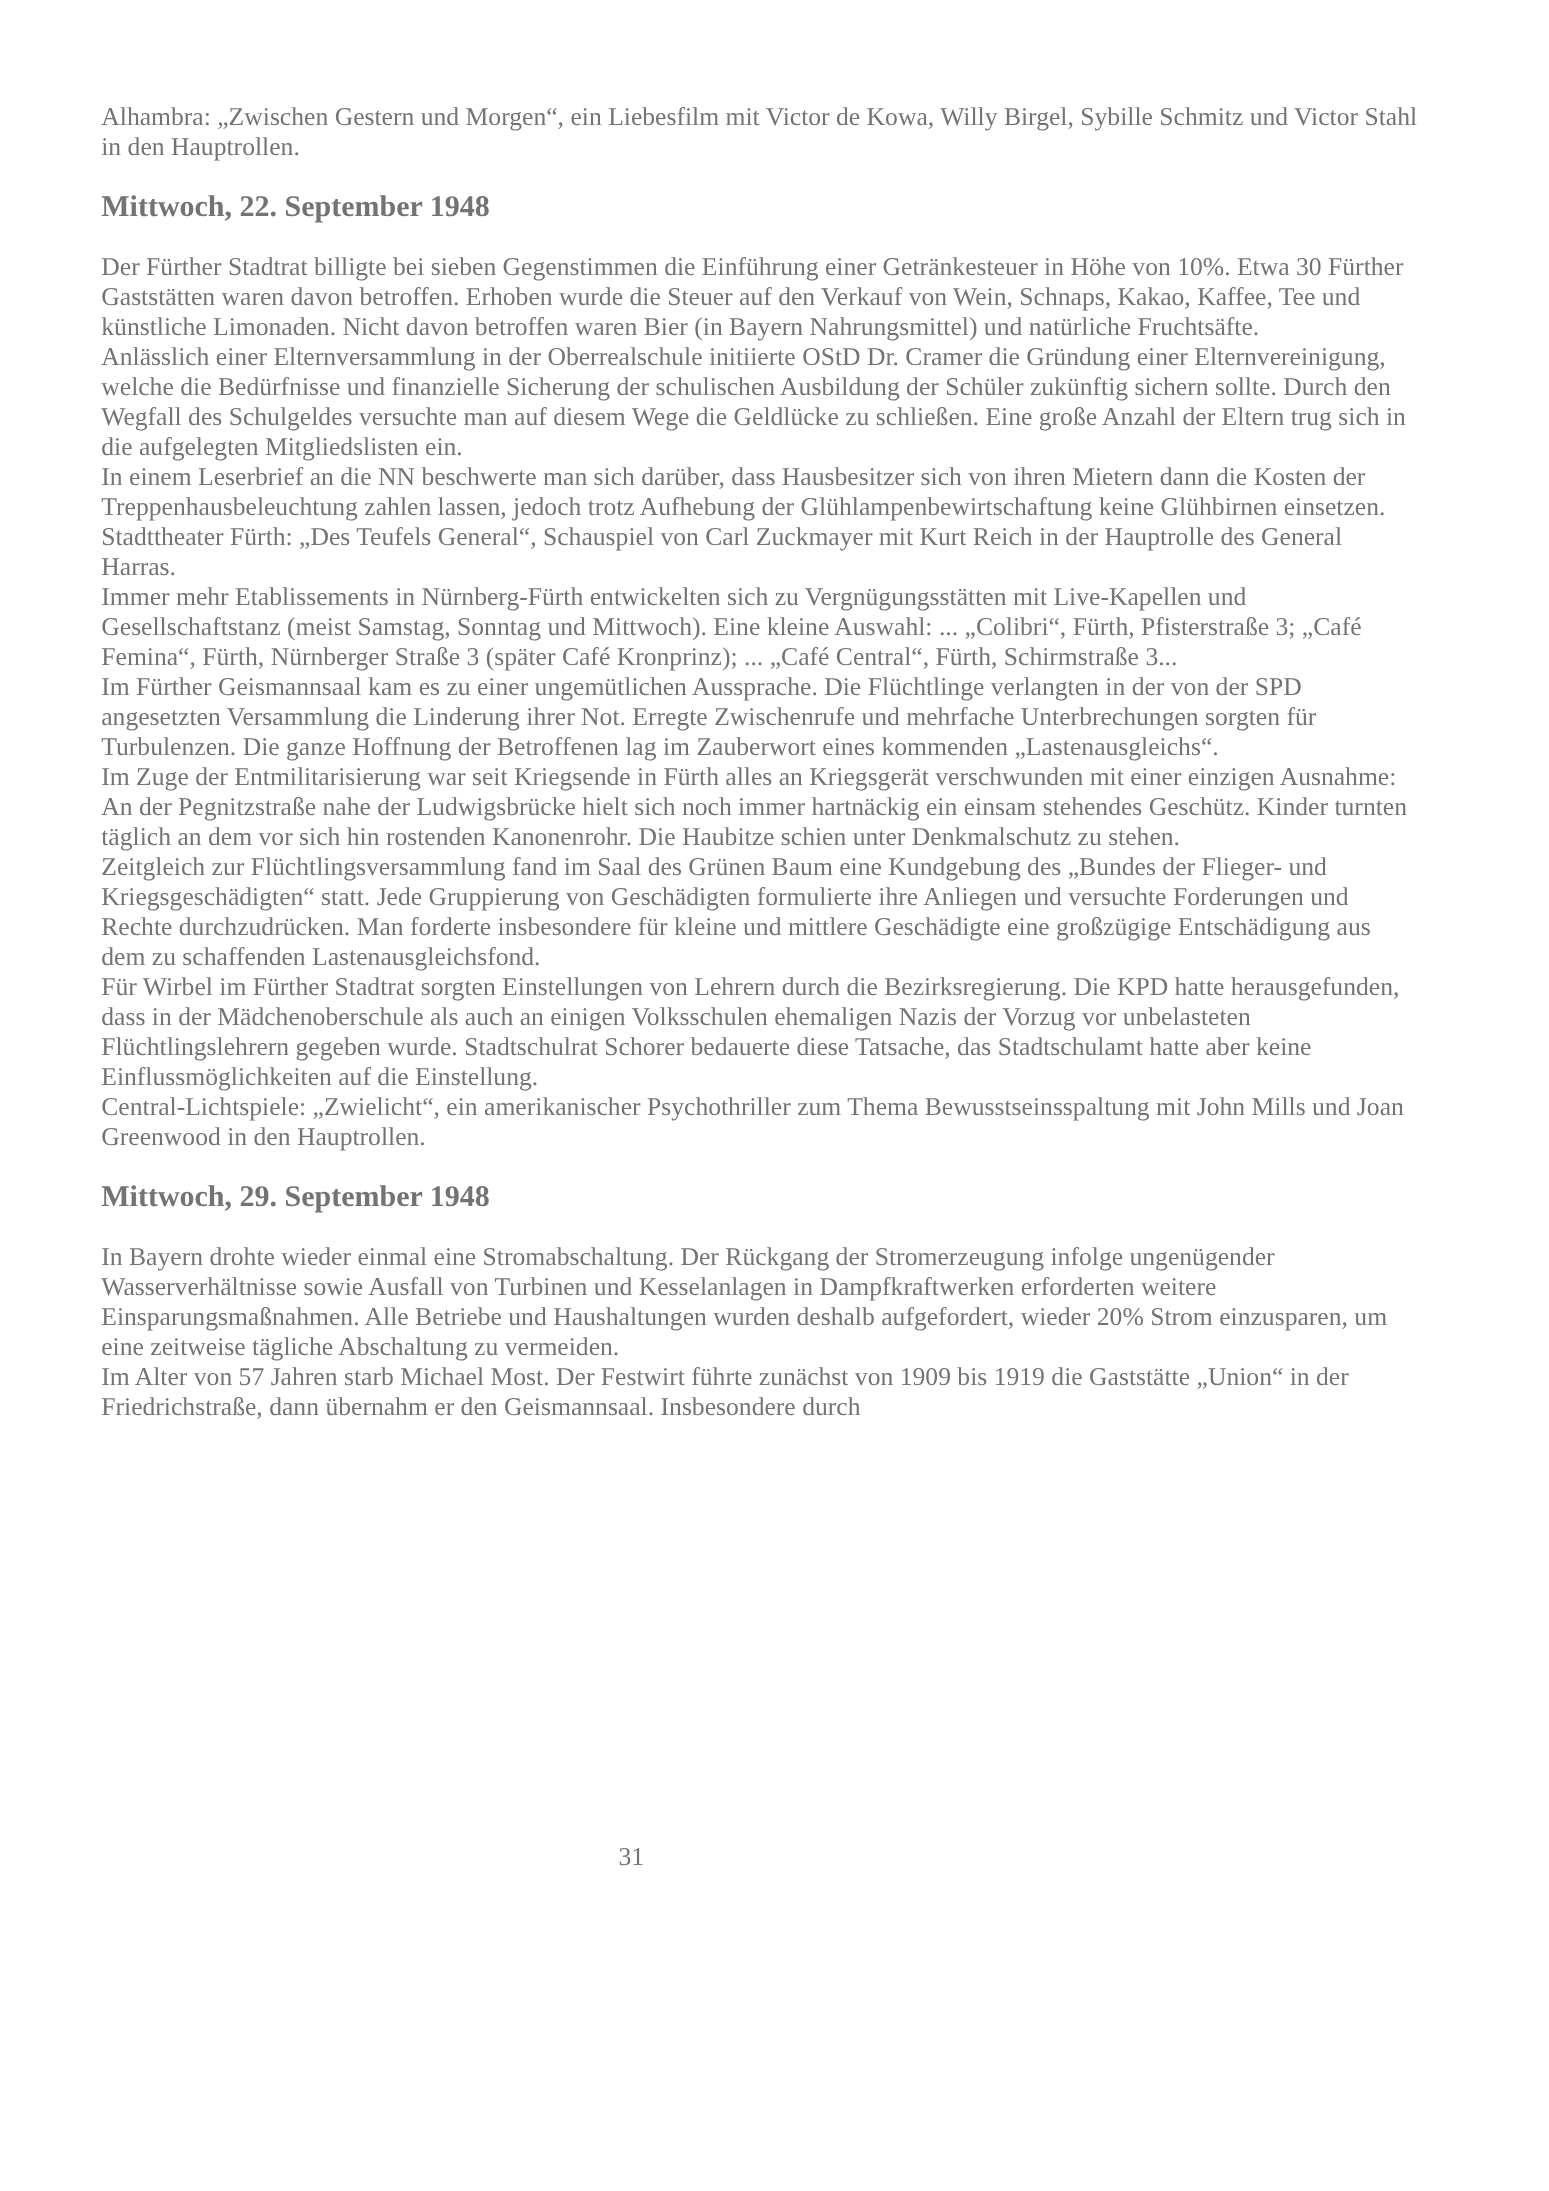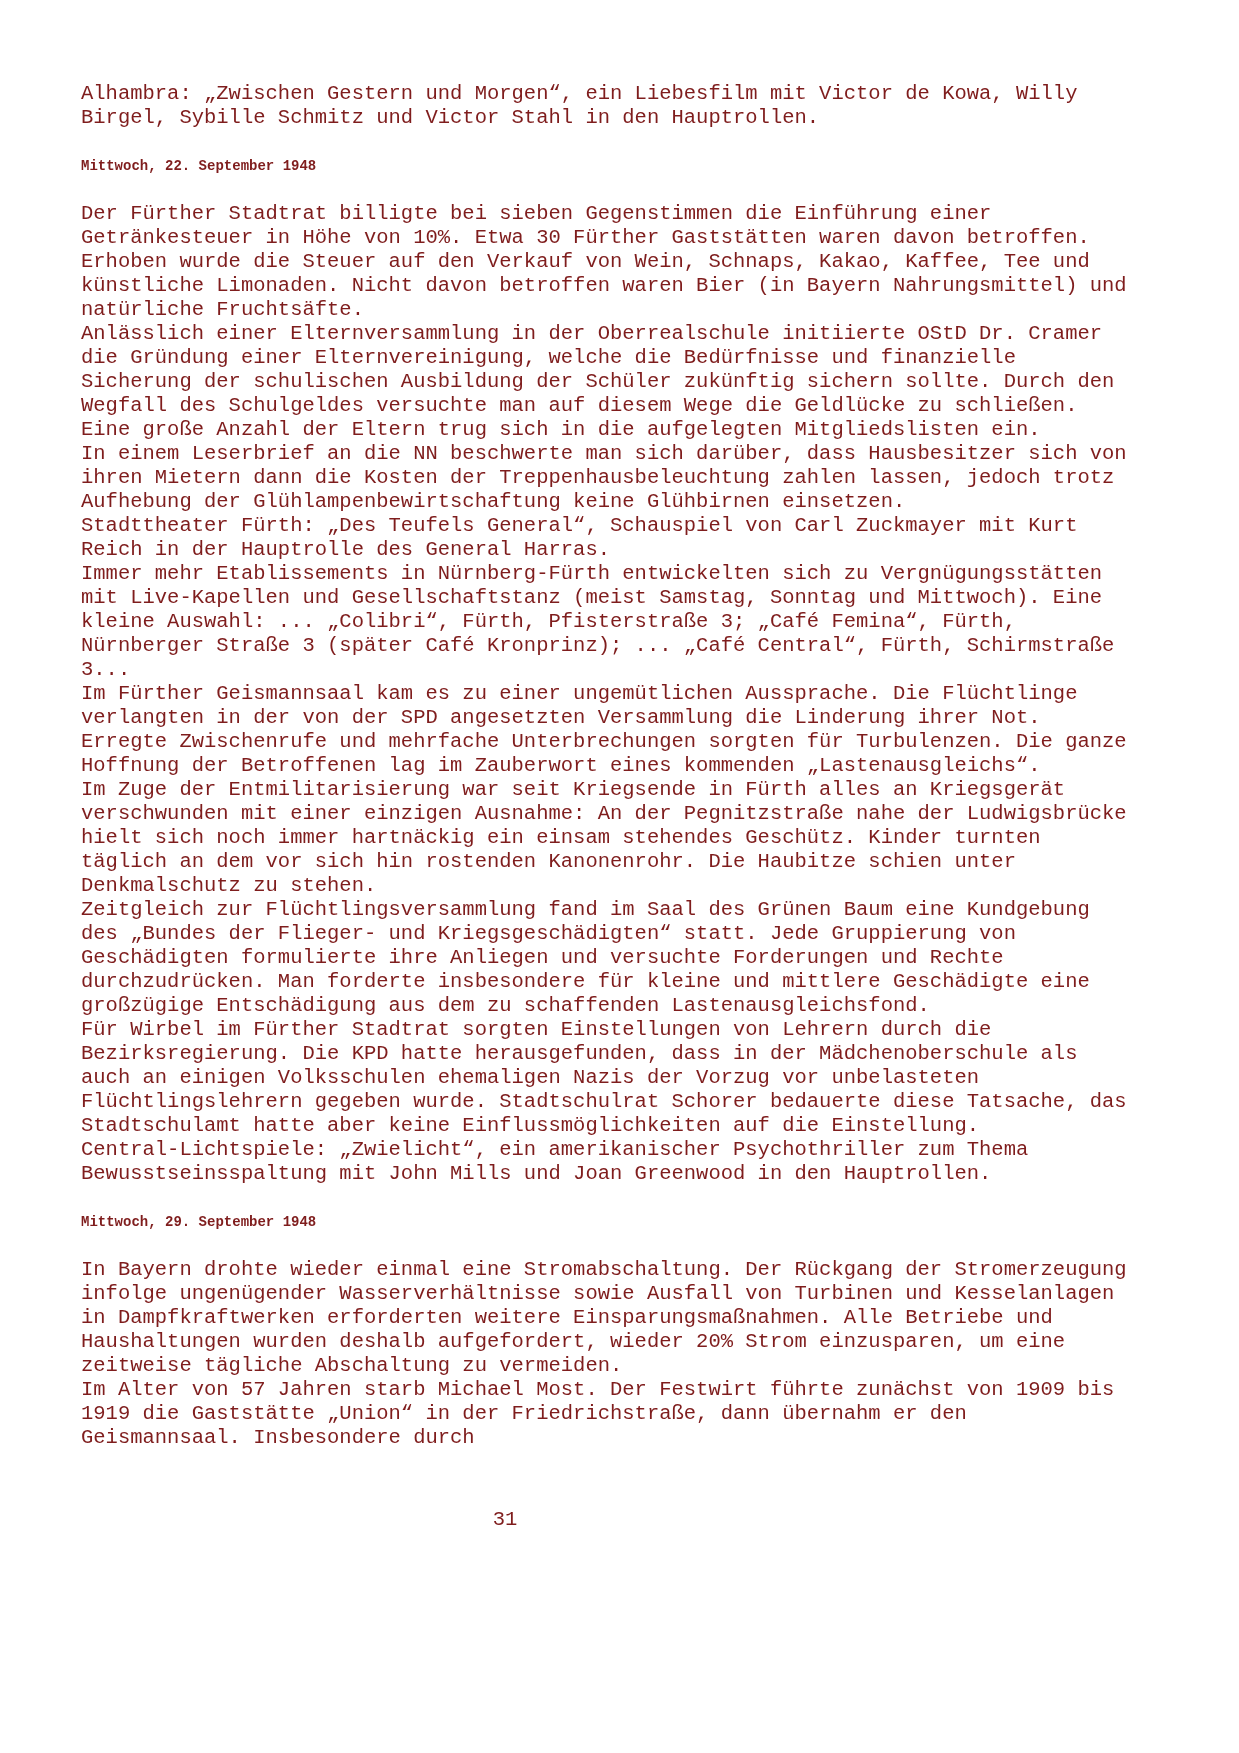--- a/index.html
+++ b/index.html
@@ -7,46 +7,46 @@
     margin: 0;
     padding: 0;
     background: #ffffff;
   }
   .page {
     position: relative;
     width: 1239px;
     height: 1753px;
     background: #ffffff;
     overflow: hidden;
-    font-family: Liberation Mono, monospace;
-    color: #7f1d1d;
+    font-family: Liberation Serif, serif;
+    color: #737373;
   }
   .content {
     position: absolute;
     left: 81px;
     top: 82px;
     width: 1054px;
     font-size: 20.5px;
     line-height: 24px;
     text-align: left;
   }
   .content p {
     margin: 0;
     padding: 0;
   }
   .content h2 {
     margin: 24px 0 24px 0;
     padding: 0;
-    font-size: 14px;
+    font-size: 24px;
     line-height: 24px;
     font-weight: bold;
   }
   .page-number {
     position: absolute;
-    top: 1508px;
+    top: 1474px;
     left: 0;
     width: 1010px;
     text-align: center;
     font-size: 20.5px;
     line-height: 24px;
   }
 </style>
 </head>
 <body>
 

